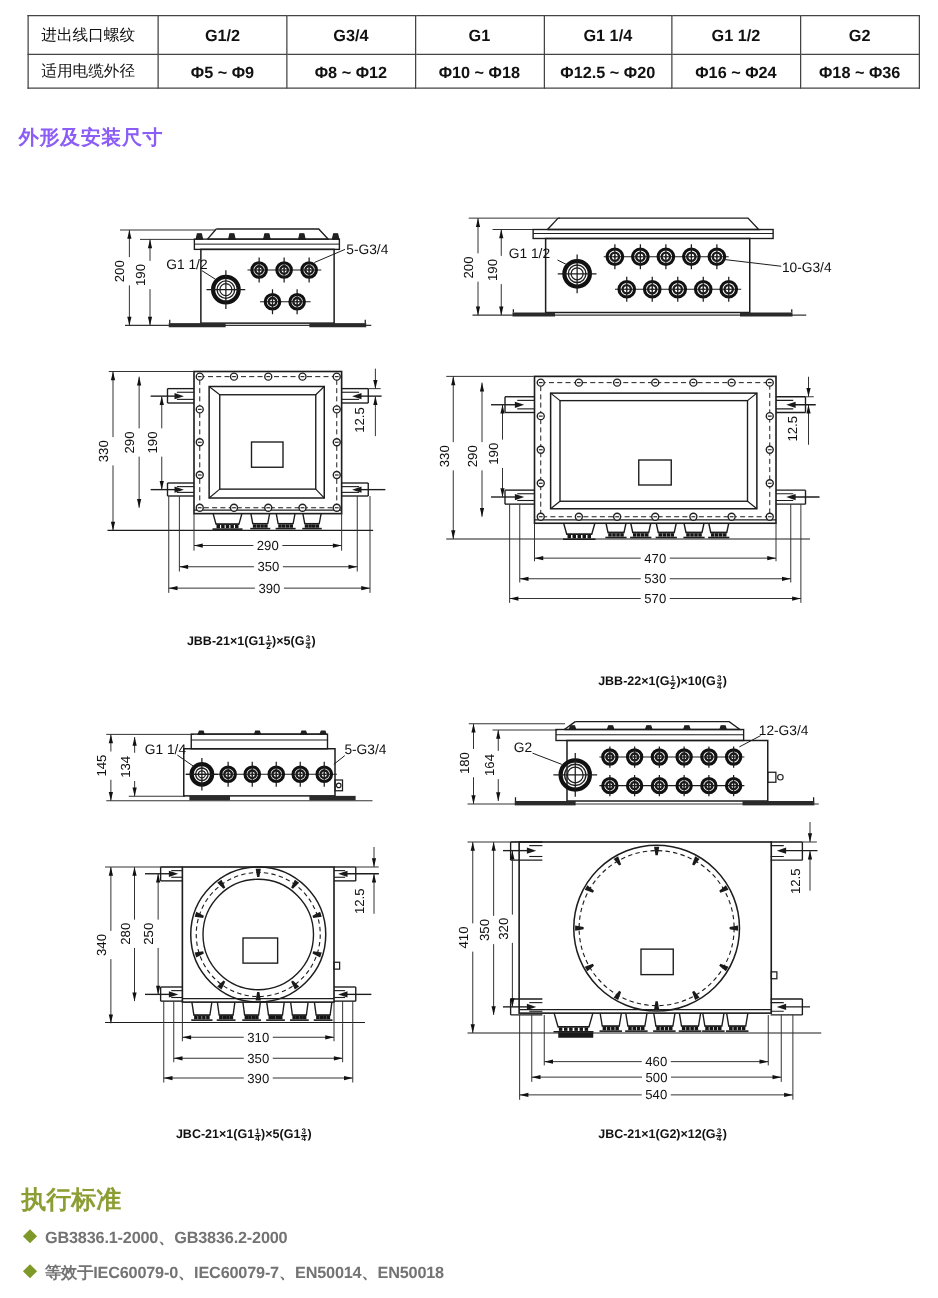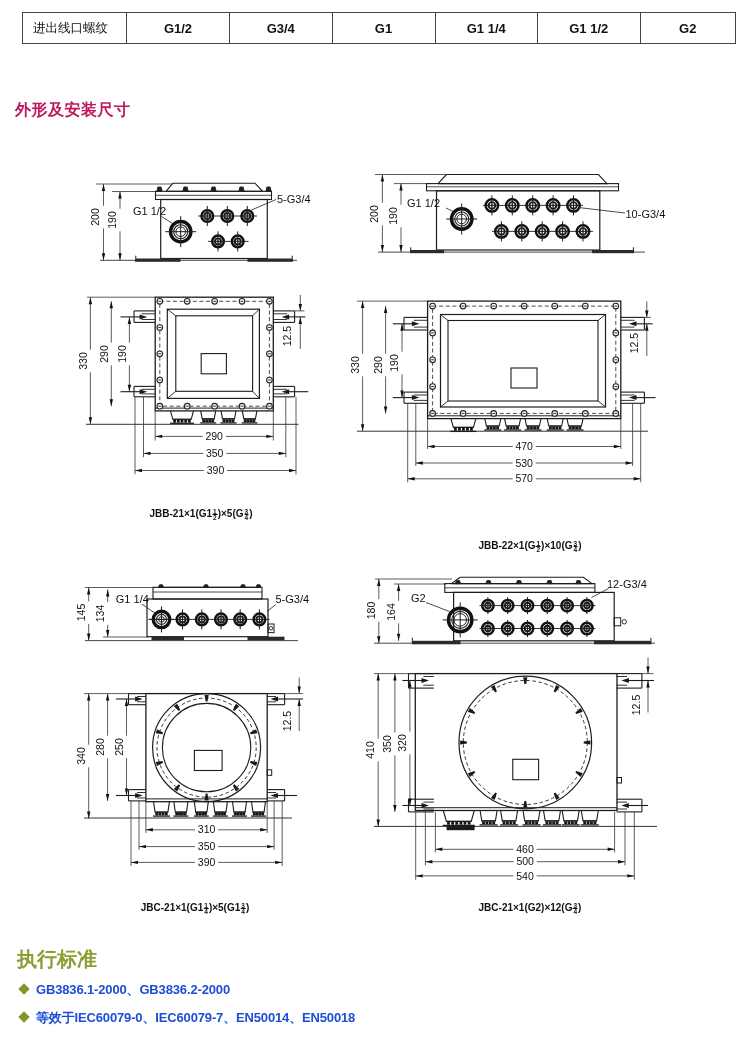--- a/index.html
+++ b/index.html
@@ -1,42 +1,51 @@
 <!DOCTYPE html>
 <html><head><meta charset="utf-8">
 <style>
 html,body{margin:0;padding:0;background:#fff;width:750px;height:1038px;position:relative;
 font-family:"Liberation Sans",sans-serif;}
 #page{position:absolute;left:0;top:0;width:750px;height:1038px;overflow:hidden;}
 table.spec{position:absolute;left:22px;top:12px;width:714px;border-collapse:collapse;
 table-layout:fixed;font-size:13px;font-weight:bold;color:#111;}
 table.spec td.cn{font-weight:normal;font-size:12.5px;padding-right:8px;}
 table.spec td{border:1px solid #444;text-align:center;padding:0;}
-.h1{position:absolute;left:15px;top:100px;font-size:16px;font-weight:bold;color:#be185d;letter-spacing:0.5px;}
+.h1{position:absolute;left:15px;top:100px;font-size:16px;font-weight:bold;color:#8b5cf6;letter-spacing:0.5px;}
 .h2{position:absolute;left:17px;top:946px;font-size:20px;font-weight:bold;color:#8C9E33;}
-.bullet{position:absolute;left:36px;font-size:13px;font-weight:bold;color:#1d4ed8;white-space:nowrap;letter-spacing:-0.15px;}
+.bullet{position:absolute;left:36px;font-size:13px;font-weight:bold;color:#737373;white-space:nowrap;letter-spacing:-0.15px;}
 .diam{position:absolute;left:20px;width:8px;height:8px;background:#7f9929;transform:rotate(45deg);}
 .cap{position:absolute;transform:translateX(-50%);font-size:10px;font-weight:bold;color:#111;white-space:nowrap;}
 .fx{display:inline-block;vertical-align:-3px;text-align:center;font-size:6.5px;line-height:5px;font-weight:bold;margin:0 0.5px;}
 .fn{display:block;border-bottom:1px solid #111;padding:0 0.5px;}
 .fd{display:block;}
 svg{position:absolute;left:0;top:0;}
 </style></head>
 <body>
 <div id="page">
 <table class="spec">
 <tbody>
         <tr style="height:31px;">
           <td class="cn" style="width:95px;margin-top:21px;">进出线口螺纹</td>
           <td style="width:102px;">G1/2</td>
           <td style="width:101.5px;">G3/4</td>
           <td style="width:102px;margin-top:28px;">G1</td>
           <td style="width:101.5px;">G1 1/4</td>
           <td style="width:101.5px;">G1 1/2</td>
           <td>G2</td>
+        </tr>
+<tr style="height:27px;">
+          <td class="cn">适用电缆外径</td>
+          <td>Φ5 ~ Φ9</td>
+          <td>Φ8 ~ Φ12</td>
+          <td>Φ10 ~ Φ18</td>
+          <td>Φ12.5 ~ Φ20</td>
+          <td>Φ16 ~ Φ24</td>
+          <td>Φ18 ~ Φ36</td>
         </tr>
 </tbody>
     </table>
 <div class="h1">外形及安装尺寸</div>
 <svg width="750" height="1038" viewBox="0 0 750 1038" font-family="Liberation Sans, sans-serif">
 <line x1="96.0" y1="184.0" x2="172.0" y2="184.0" stroke="#333" stroke-width="0.8"></line>
 <line x1="112.0" y1="191.5" x2="158.0" y2="191.5" stroke="#333" stroke-width="0.8"></line>
 <line x1="100.0" y1="260.3" x2="297.0" y2="260.3" stroke="#333" stroke-width="0.9"></line>
 <line x1="103.5" y1="184.0" x2="103.5" y2="260.3" stroke="#333" stroke-width="0.8"></line>
 <polygon points="103.5,184.0 105.2,191.0 101.8,191.0" fill="#111"></polygon>

